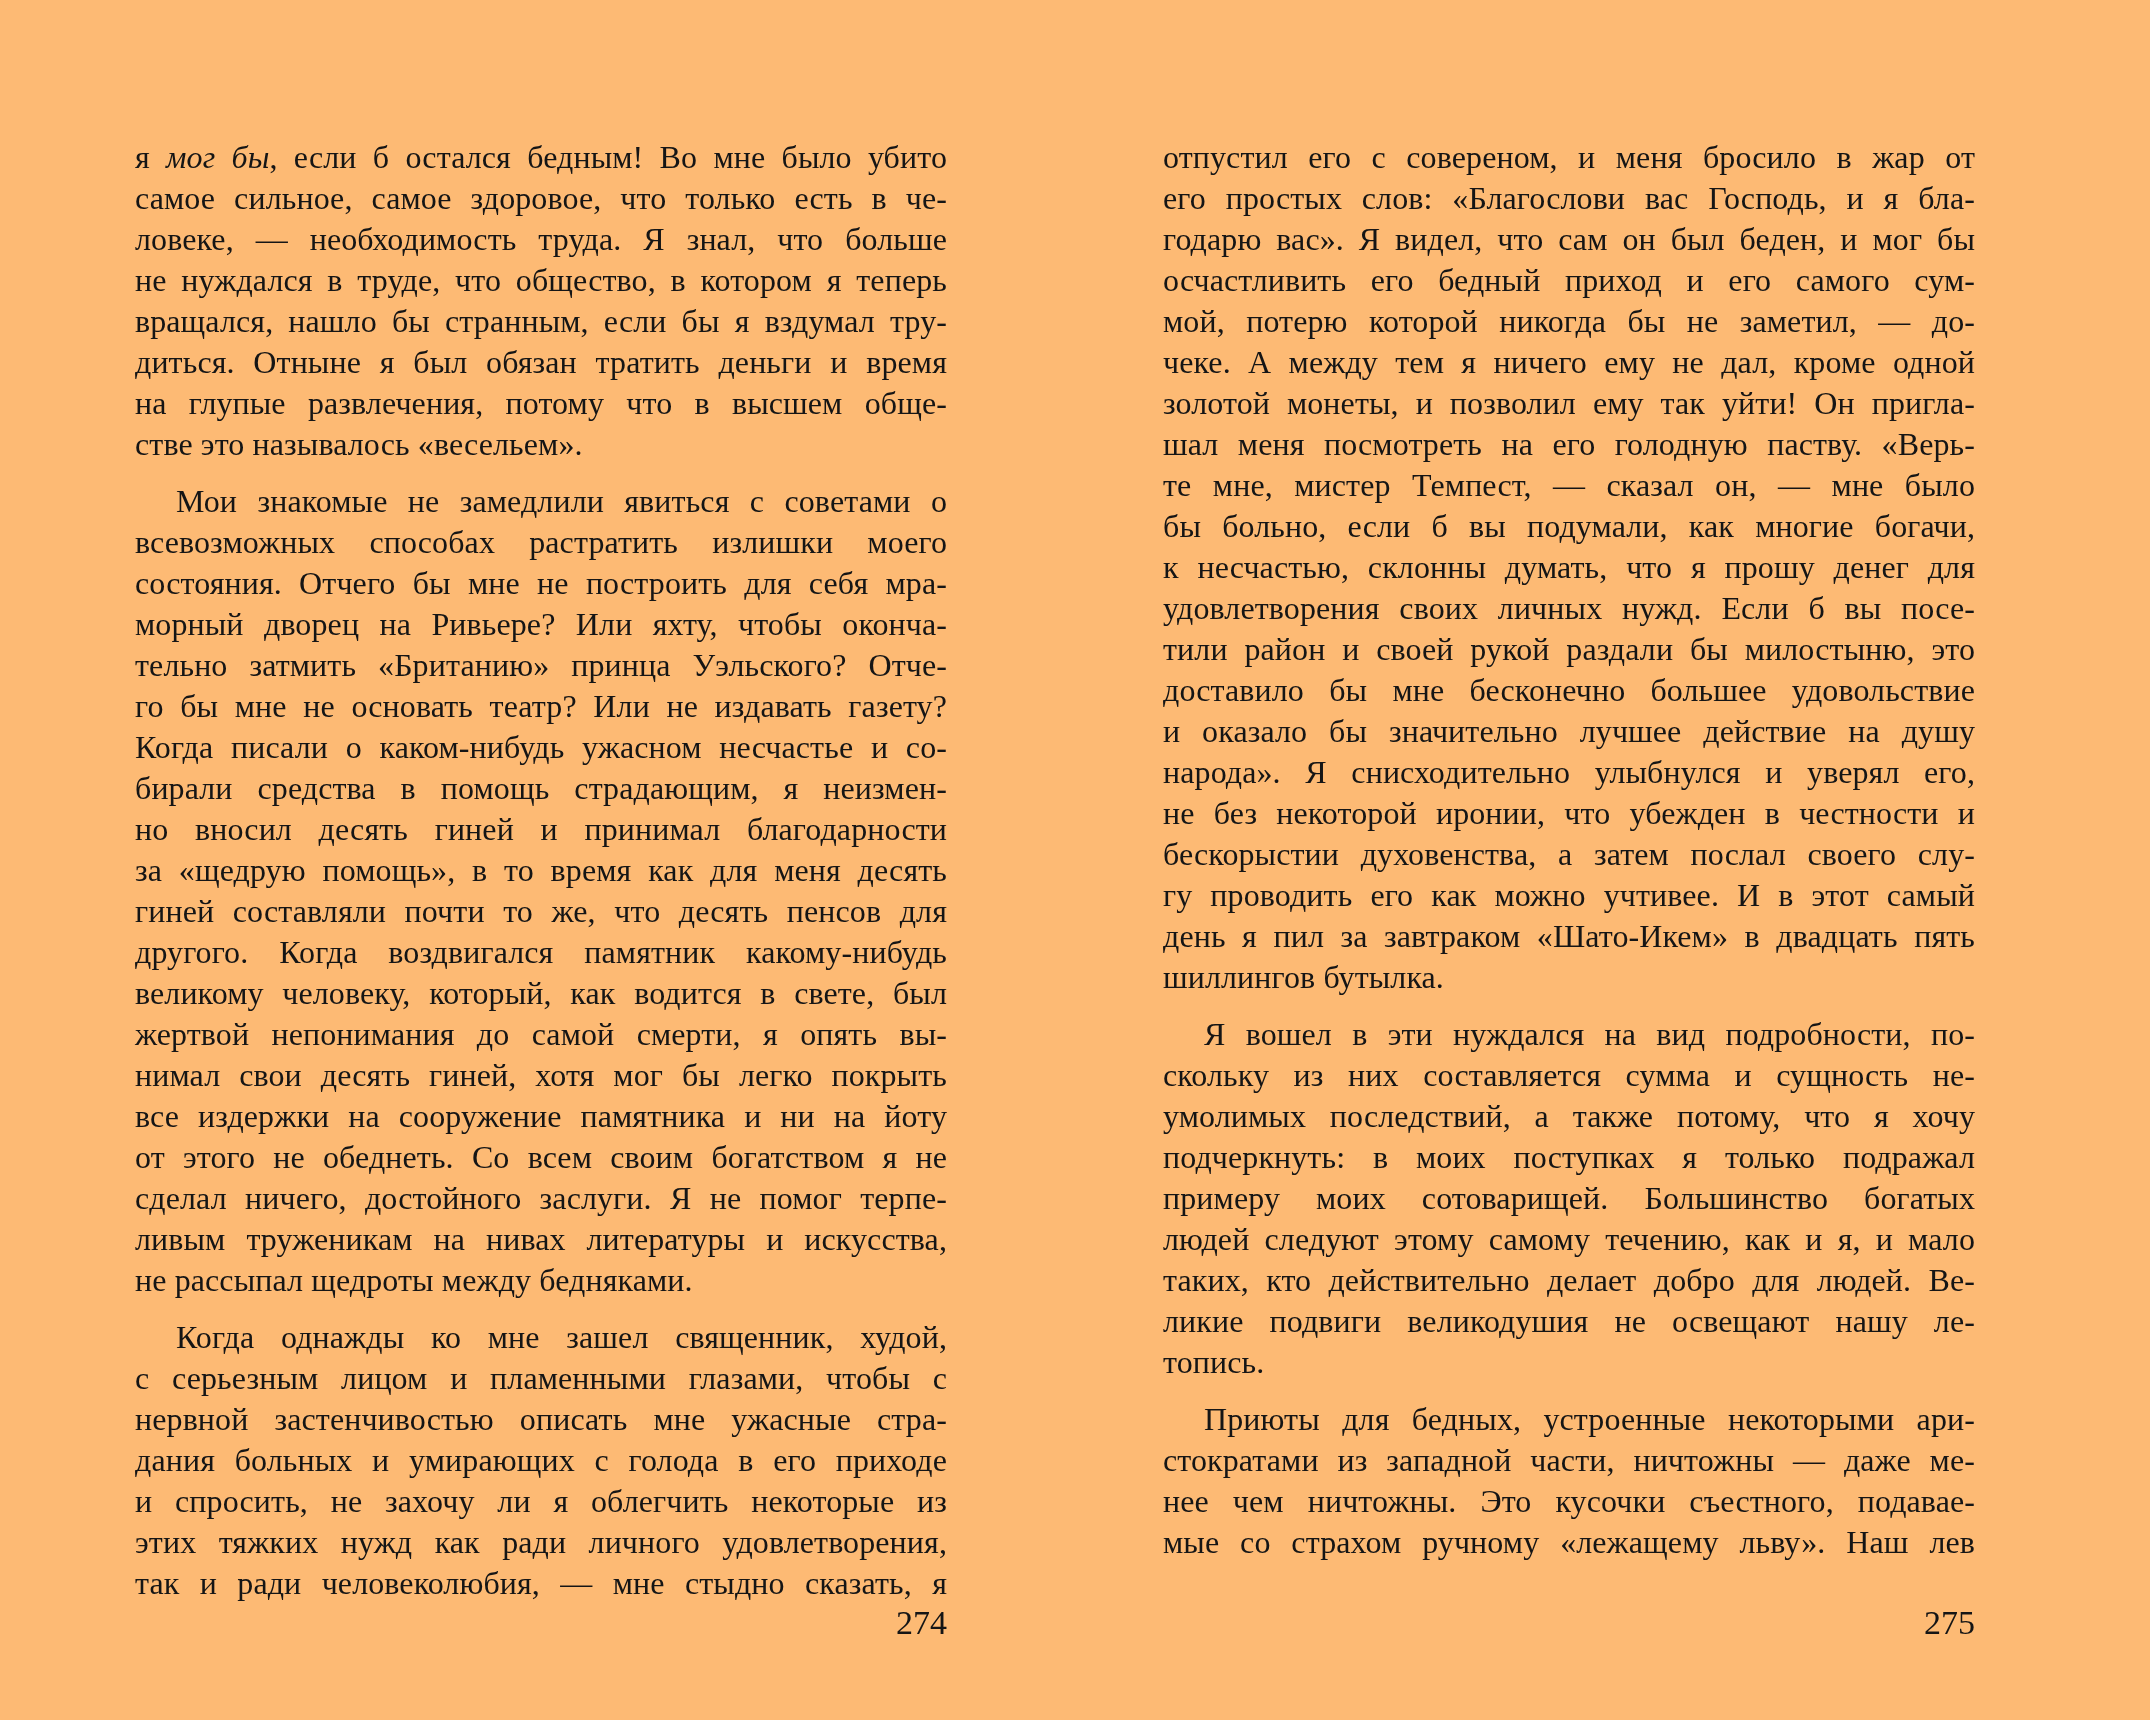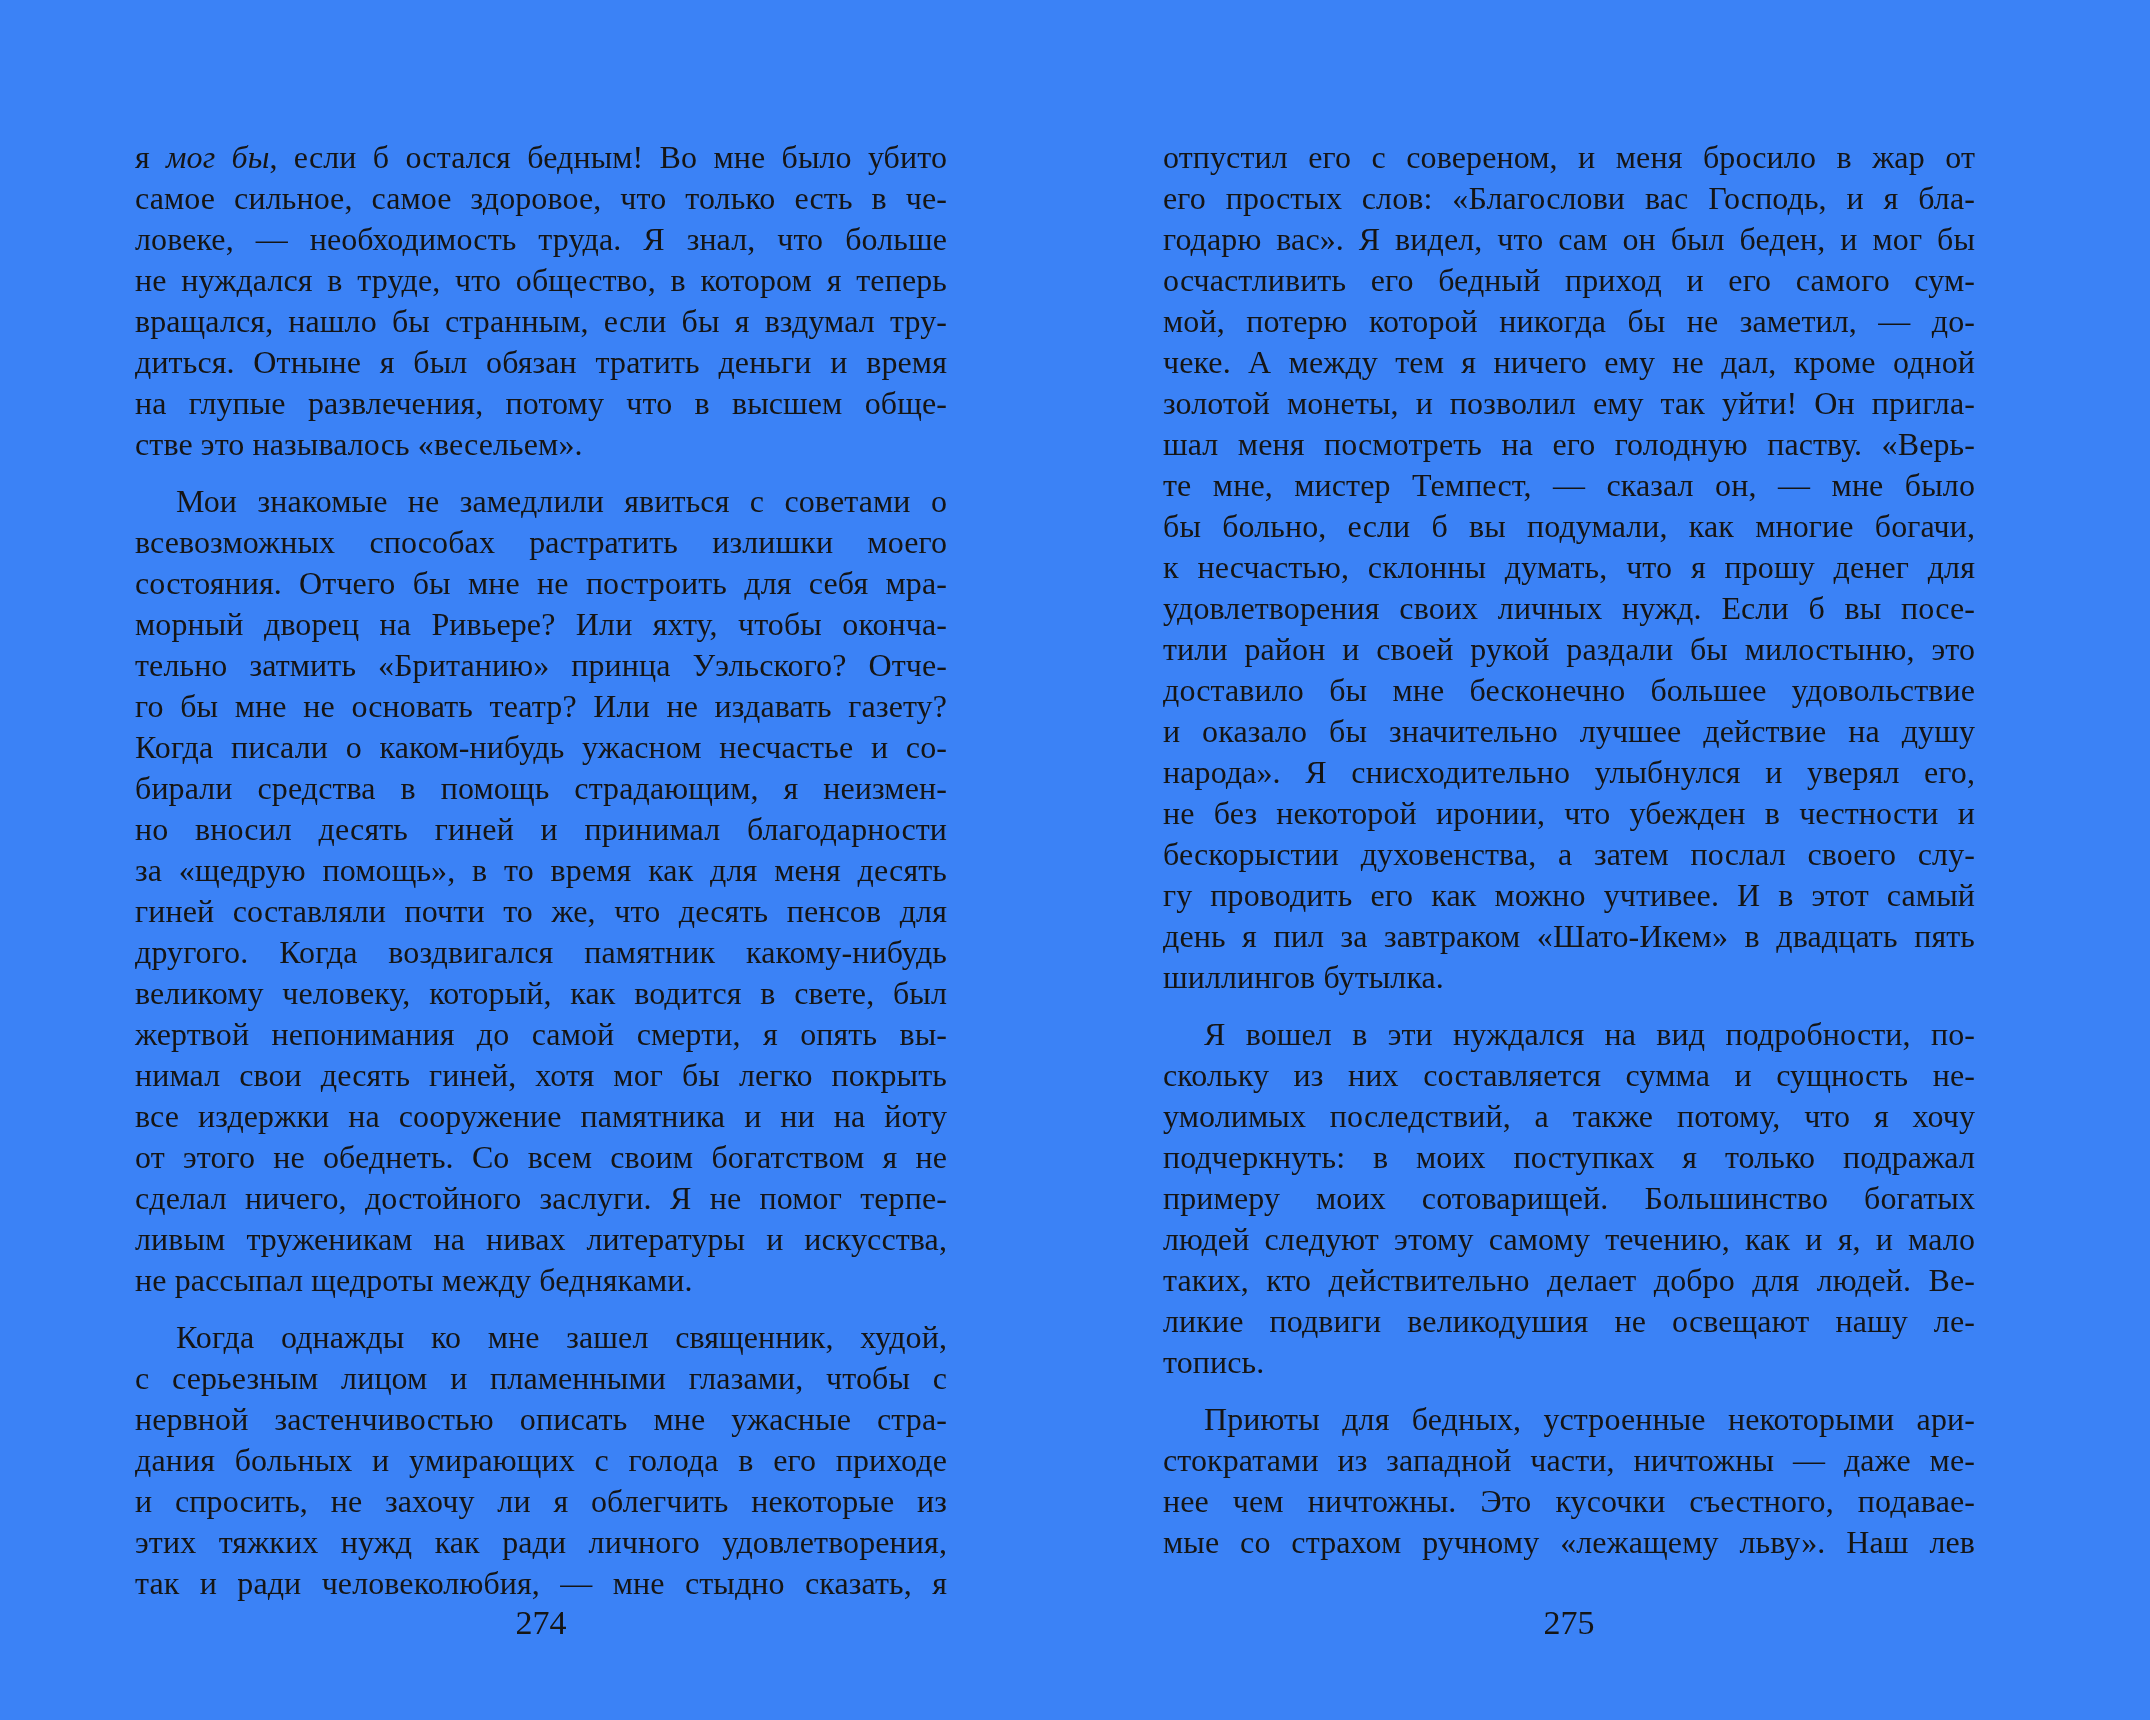--- a/index.html
+++ b/index.html
@@ -3,21 +3,21 @@
 <meta charset="utf-8">
 <style>
   html, body {
     margin: 0;
     padding: 0;
   }
   .spread {
     position: relative;
     width: 2151px;
     height: 1720px;
-    background: #3b82f6;
+    background: #fdba74;
     color: #151515;
     font-family: "Liberation Serif", "DejaVu Serif", serif;
     overflow: hidden;
   }
   .page {
     position: absolute;
     top: 0;
     height: 100%;
   }
   .page-left  { left: 0;      width: 1075px; }
@@ -43,21 +43,21 @@
   .line.indent { text-indent: 41px; margin-top: 16px; }
   .line.parend {
     text-align-last: left;      
   }
   .line em { font-style: italic; }
 
   .page-number {
     position: absolute;
     top: 1602px;
     width: 812px;
-    text-align: center;
+    text-align: right;
     font-size: 34px;
     line-height: 41px;
   }
   .page-left  .page-number { left: 135px; }
   .page-right .page-number { left: 87px; font-family: Liberation Serif, serif; }
 </style>
 </head>
 <body>
 
 <div class="spread">

